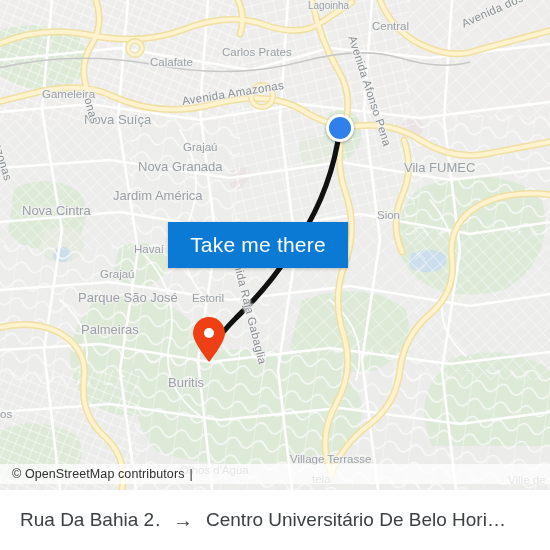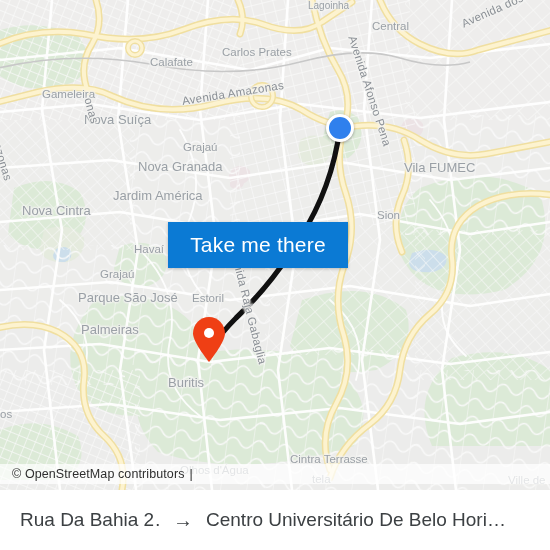--- a/index.html
+++ b/index.html
@@ -250,21 +250,21 @@
       <div class="lbl lg" style="left:113px;top:188px;">Jardim América</div>
       <div class="lbl lg" style="left:404px;top:160px;">Vila FUMEC</div>
       <div class="lbl lg" style="left:22px;top:203px;">Nova Cintra</div>
       <div class="lbl md" style="left:377px;top:209px;">Sion</div>
       <div class="lbl md" style="left:128px;top:243px;padding-left:6px;">Havaí</div>
       <div class="lbl md" style="left:100px;top:268px;">Grajaú</div>
       <div class="lbl md" style="left:192px;top:292px;">Estoril</div>
       <div class="lbl lg" style="left:78px;top:290px;">Parque São José</div>
       <div class="lbl lg" style="left:81px;top:322px;">Palmeiras</div>
       <div class="lbl lg" style="left:168px;top:375px;">Buritis</div>
-      <div class="lbl md" style="left:290px;top:453px;">Cintra Terrasse</div>
+      <div class="lbl md" style="left:290px;top:453px;">Village Terrasse</div>
       <div class="lbl md" style="left:180px;top:464px;">Olhos d'Água</div>
       <div class="lbl md" style="left:508px;top:474px;">Ville de</div>
       <div class="lbl md" style="left:312px;top:473px;">tela</div>
       <div class="lbl md" style="left:0px;top:408px;">os</div>
     </div>
 
     <div>
       <div class="lbl road" style="left:182px;top:95px;transform:rotate(-9deg);transform-origin:0 50%;">Avenida Amazonas</div>
       <div class="lbl road" style="left:352px;top:30px;transform:rotate(72deg);transform-origin:0 50%;">Avenida Afonso Pena</div>
       <div class="lbl road" style="left:462px;top:18px;transform:rotate(-24deg);transform-origin:0 50%;">Avenida dos A</div>

